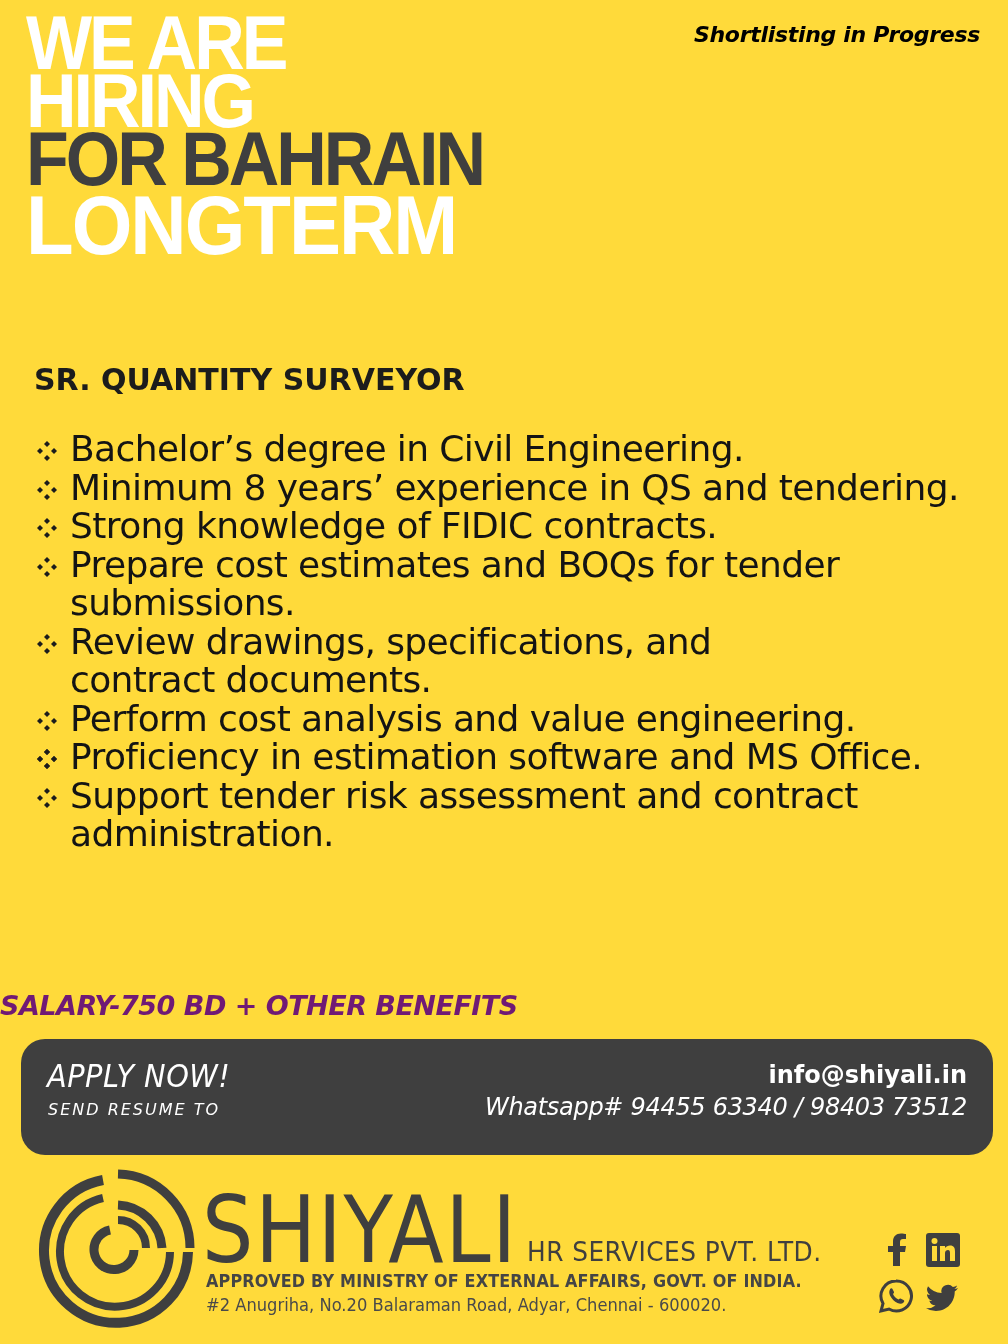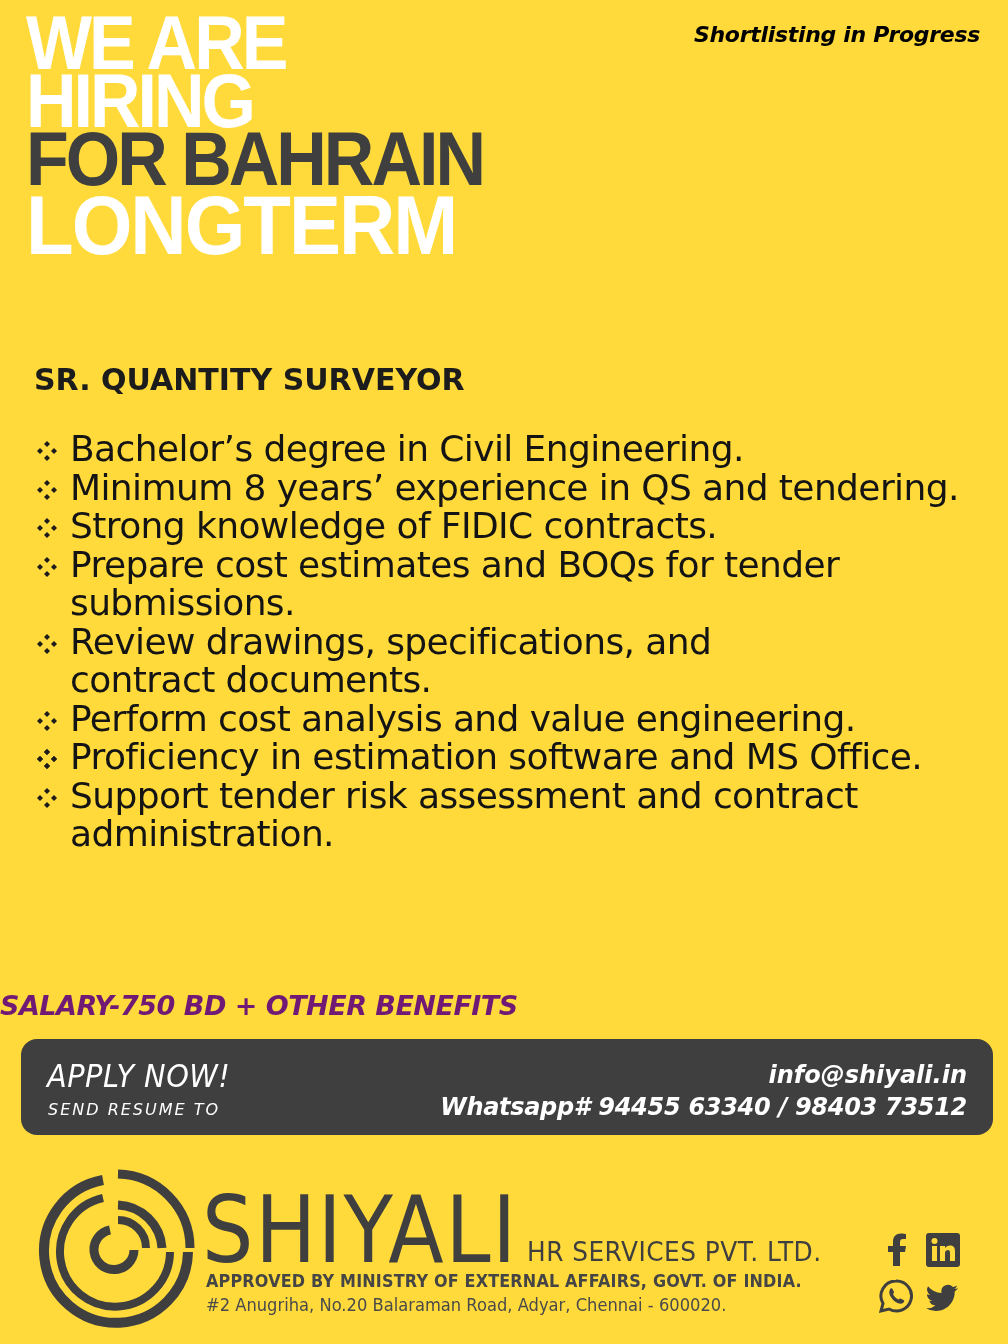--- a/index.html
+++ b/index.html
@@ -64,45 +64,45 @@
     position: absolute; left: 0; right: 0; top: 990px;
     text-align: left;
     font-family: "DejaVu Sans", sans-serif;
     font-style: italic; font-weight: bold;
     font-size: 27px; color: #701a75;
     letter-spacing: -0.5px;
   }
 
   .apply-box {
     position: absolute; left: 21px; top: 1039px;
-    width: 972px; height: 96px;
-    background: #3f3f3f; border-radius: 16px;
+    width: 972px; height: 116px;
+    background: #3f3f3f; border-radius: 24px;
   }
   .apply-now {
     position: absolute; left: 26px; top: 18px;
     font-family: "DejaVu Sans", sans-serif;
     font-style: italic; font-weight: normal;
     font-size: 32px; color: #ffffff; letter-spacing: 0.5px;
     font-stretch: condensed;
   }
   .send-resume {
     position: absolute; left: 27px; top: 61px;
     font-family: "DejaVu Sans", sans-serif;
     font-style: italic; font-size: 16px; color: #ffffff; letter-spacing: 2px;
   }
   .email {
     position: absolute; right: 26px; top: 22px;
     font-family: "DejaVu Sans", sans-serif;
-    font-style: italic; font-weight: bold; font-size: 24px;
+    font-weight: bold; font-size: 24px;
     color: #ffffff;
   }
   .whatsapp {
     position: absolute; right: 26px; top: 54px;
     font-family: "DejaVu Sans", sans-serif;
-    font-style: italic; font-weight: bold; font-size: 24px;
+    font-style: italic; font-weight: normal; font-size: 24px;
     color: #ffffff; letter-spacing: -0.3px;
   }
 
   .logo-emblem { position: absolute; left: 38px; top: 1168px; width: 160px; height: 160px; }
   .brand-name {
     position: absolute; left: 202px; top: 1185px;
     font-family: "DejaVu Sans", sans-serif;
     font-size: 92px; line-height: 92px; color: #3f3f3f;
     letter-spacing: 2px; font-weight: normal;
     transform: scaleX(0.88); transform-origin: left top;

